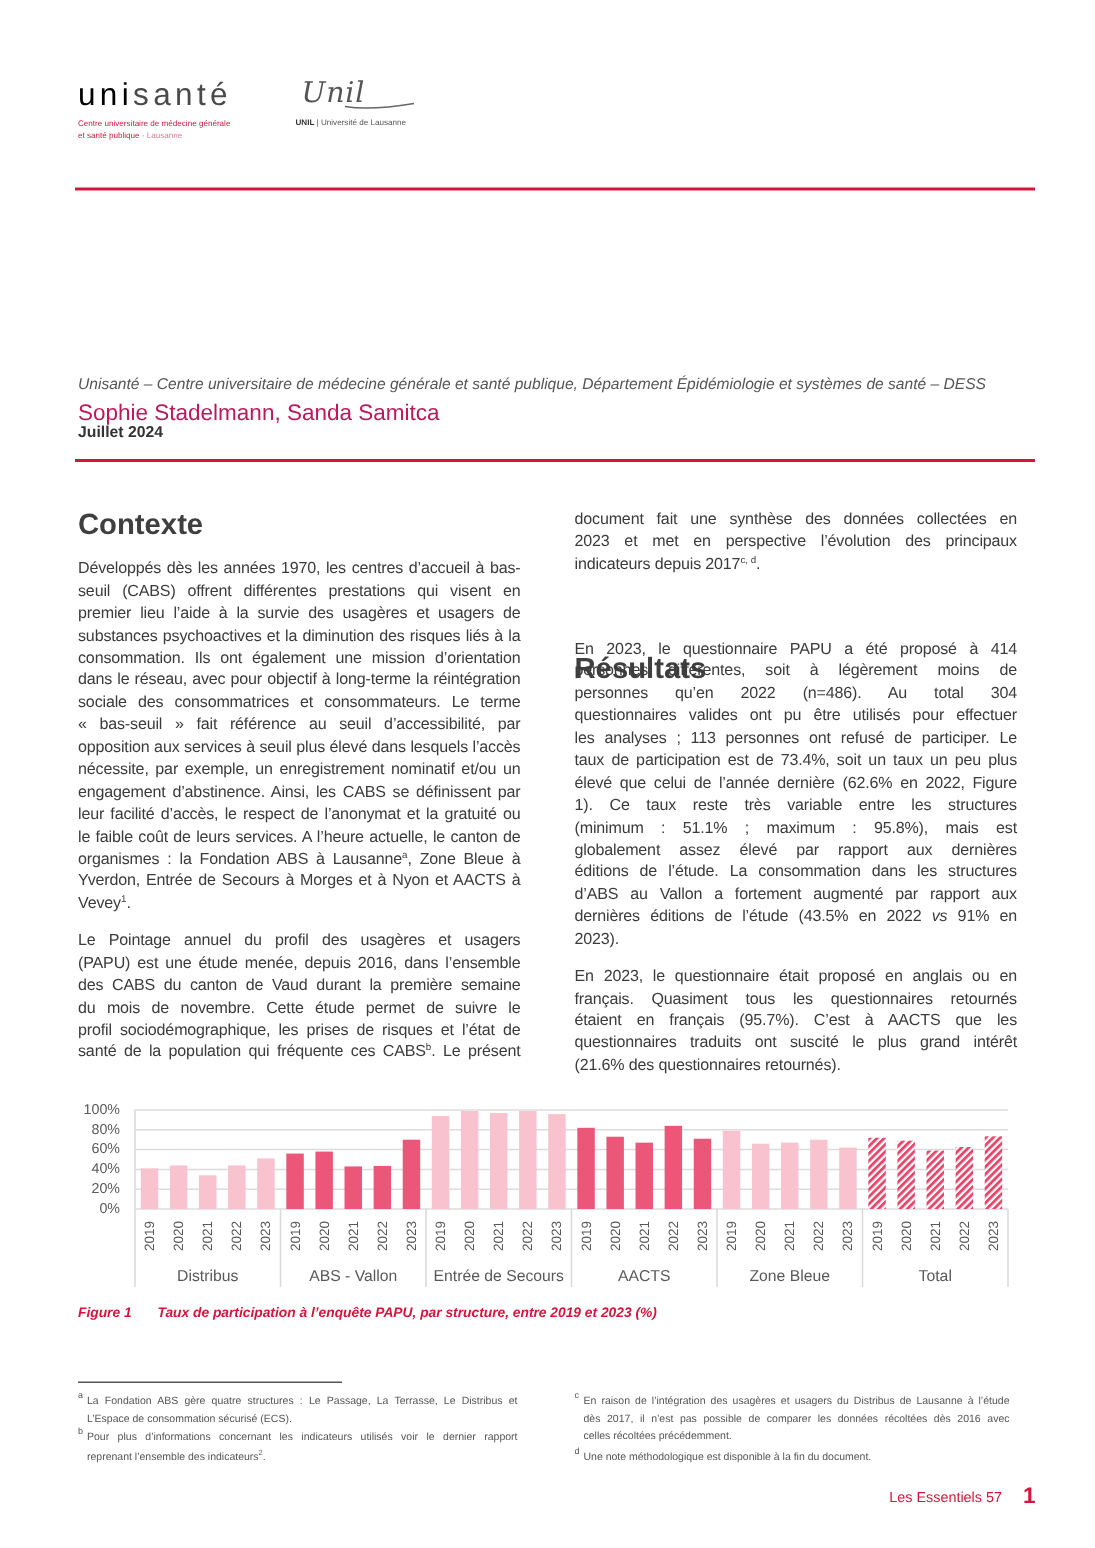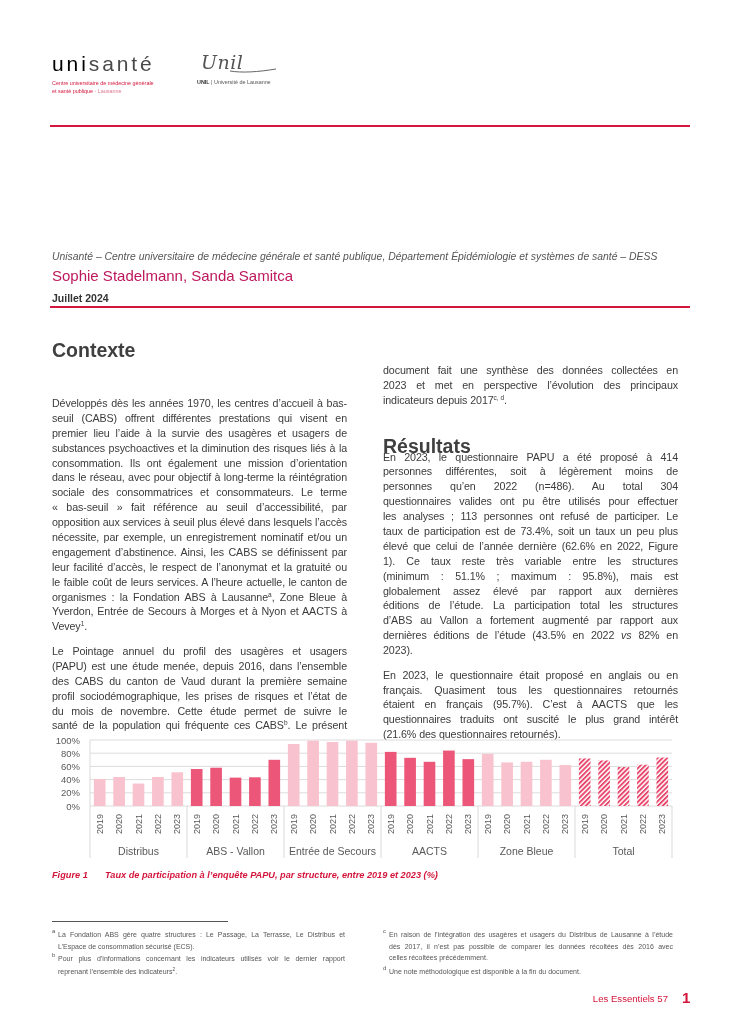--- a/index.html
+++ b/index.html
@@ -16,24 +16,24 @@
   .unil-swoosh { left:228px; top:60px; width:50px; height:16px; }
   .unil-cap { left:197px; top:79px; font-size:5.4px; line-height:7px; color:#555555; white-space:nowrap; }
   .unil-cap b { color:#333333; }
   .rule-red { left:50px; width:640px; height:2px; background:#d4163c; }
   
   .title { left:52px; top:129px; width:640px; font-size:23.5px; line-height:28.5px; font-weight:bold; color:#d4163c; }
   .title div { white-space:nowrap; }
   .authors { left:52px; top:228px; font-size:15px; line-height:20px; color:#be185d; white-space:nowrap;margin-top:38px; }
   .affil { left:52px; top:250px; font-size:10.4px; line-height:13px; font-style:italic; color:#555555; }
   .affil div { white-space:nowrap;text-align:center; }
-  .date { left:52px; top:292px; font-size:10.5px; line-height:13px; font-weight:bold; color:#333333; }
+  .date { left:52px; top:282px; font-size:10.5px; line-height:13px; font-weight:bold; color:#333333; }
   
   .h2 { font-size:19.5px; line-height:24px; font-weight:bold; color:#3f3f3f; white-space:nowrap; }
-  .col { width:295px;margin-top:24px; }
+  .col { width:295px; }
   .ln { height:14.9px; line-height:14.9px; font-size:10.7px; letter-spacing:-0.1px; white-space:nowrap;
         text-align:justify; text-align-last:justify; }
   .ln.last { text-align-last:left; }
   .para-gap { height:9.7px; }
   sup.ref { font-size:6.5px; line-height:0; vertical-align:4px; letter-spacing:0; }
   em.vs { font-style:italic; }
   
   .chart { left:40px; top:730px; width:650px; height:135px; }
   .chart svg { display:block; }
   .ytick { font-family:"Liberation Sans", sans-serif; font-size:9.5px; fill:#595959; }
@@ -97,22 +97,22 @@
     <div class="ln">engagement d’abstinence. Ainsi, les CABS se définissent par</div>
     <div class="ln">leur facilité d’accès, le respect de l’anonymat et la gratuité ou</div>
     <div class="ln">le faible coût de leurs services. A l’heure actuelle, le canton de</div>
     <div class="ln"><span>organismes : la Fondation ABS à Lausanne</span><sup class="ref">a</sup><span>, Zone Bleue à</span></div>
     <div class="ln">Yverdon, Entrée de Secours à Morges et à Nyon et AACTS à</div>
     <div class="ln last"><span>Vevey</span><sup class="ref">1</sup><span>.</span></div>
     <div class="para-gap"></div>
     <div class="ln">Le Pointage annuel du profil des usagères et usagers</div>
     <div class="ln">(PAPU) est une étude menée, depuis 2016, dans l’ensemble</div>
     <div class="ln">des CABS du canton de Vaud durant la première semaine</div>
+    <div class="ln">du mois de novembre. Cette étude permet de suivre le</div>
     <div class="ln">profil sociodémographique, les prises de risques et l’état de</div>
-    <div class="ln">du mois de novembre. Cette étude permet de suivre le</div>
     <div class="ln"><span>santé de la population qui fréquente ces CABS</span><sup class="ref">b</sup><span>. Le présent</span></div>
   </div>
 
   <div class="abs col" style="left:383px; top:339px;">
     <div class="ln">document fait une synthèse des données collectées en</div>
     <div class="ln">2023 et met en perspective l’évolution des principaux</div>
     <div class="ln last"><span>indicateurs depuis 2017</span><sup class="ref">c, d</sup><span>.</span></div>
   </div>
 
   <div class="abs h2" style="left:383px; top:393px;margin-top:41px;">Résultats</div>
@@ -120,23 +120,23 @@
     <div class="ln">En 2023, le questionnaire PAPU a été proposé à 414</div>
     <div class="ln">personnes différentes, soit à légèrement moins de</div>
     <div class="ln">personnes qu’en 2022 (n=486). Au total 304</div>
     <div class="ln">questionnaires valides ont pu être utilisés pour effectuer</div>
     <div class="ln">les analyses ; 113 personnes ont refusé de participer. Le</div>
     <div class="ln">taux de participation est de 73.4%, soit un taux un peu plus</div>
     <div class="ln">élevé que celui de l’année dernière (62.6% en 2022, Figure</div>
     <div class="ln">1). Ce taux reste très variable entre les structures</div>
     <div class="ln">(minimum : 51.1% ; maximum : 95.8%), mais est</div>
     <div class="ln">globalement assez élevé par rapport aux dernières</div>
-    <div class="ln">éditions de l’étude. La participation total les structures</div>
+    <div class="ln">éditions de l’étude. La consommation dans les structures</div>
     <div class="ln">d’ABS au Vallon a fortement augmenté par rapport aux</div>
-    <div class="ln"><span>dernières éditions de l’étude (43.5% en 2022 </span><em class="vs">vs</em><span> 82% en</span></div>
+    <div class="ln"><span>dernières éditions de l’étude (43.5% en 2022 </span><em class="vs">vs</em><span> 91% en</span></div>
     <div class="ln last">2023).</div>
     <div class="para-gap"></div>
     <div class="ln">En 2023, le questionnaire était proposé en anglais ou en</div>
     <div class="ln">français. Quasiment tous les questionnaires retournés</div>
     <div class="ln">étaient en français (95.7%). C’est à AACTS que les</div>
     <div class="ln">questionnaires traduits ont suscité le plus grand intérêt</div>
     <div class="ln last">(21.6% des questionnaires retournés).</div>
   </div>
 
   <div class="abs chart">

